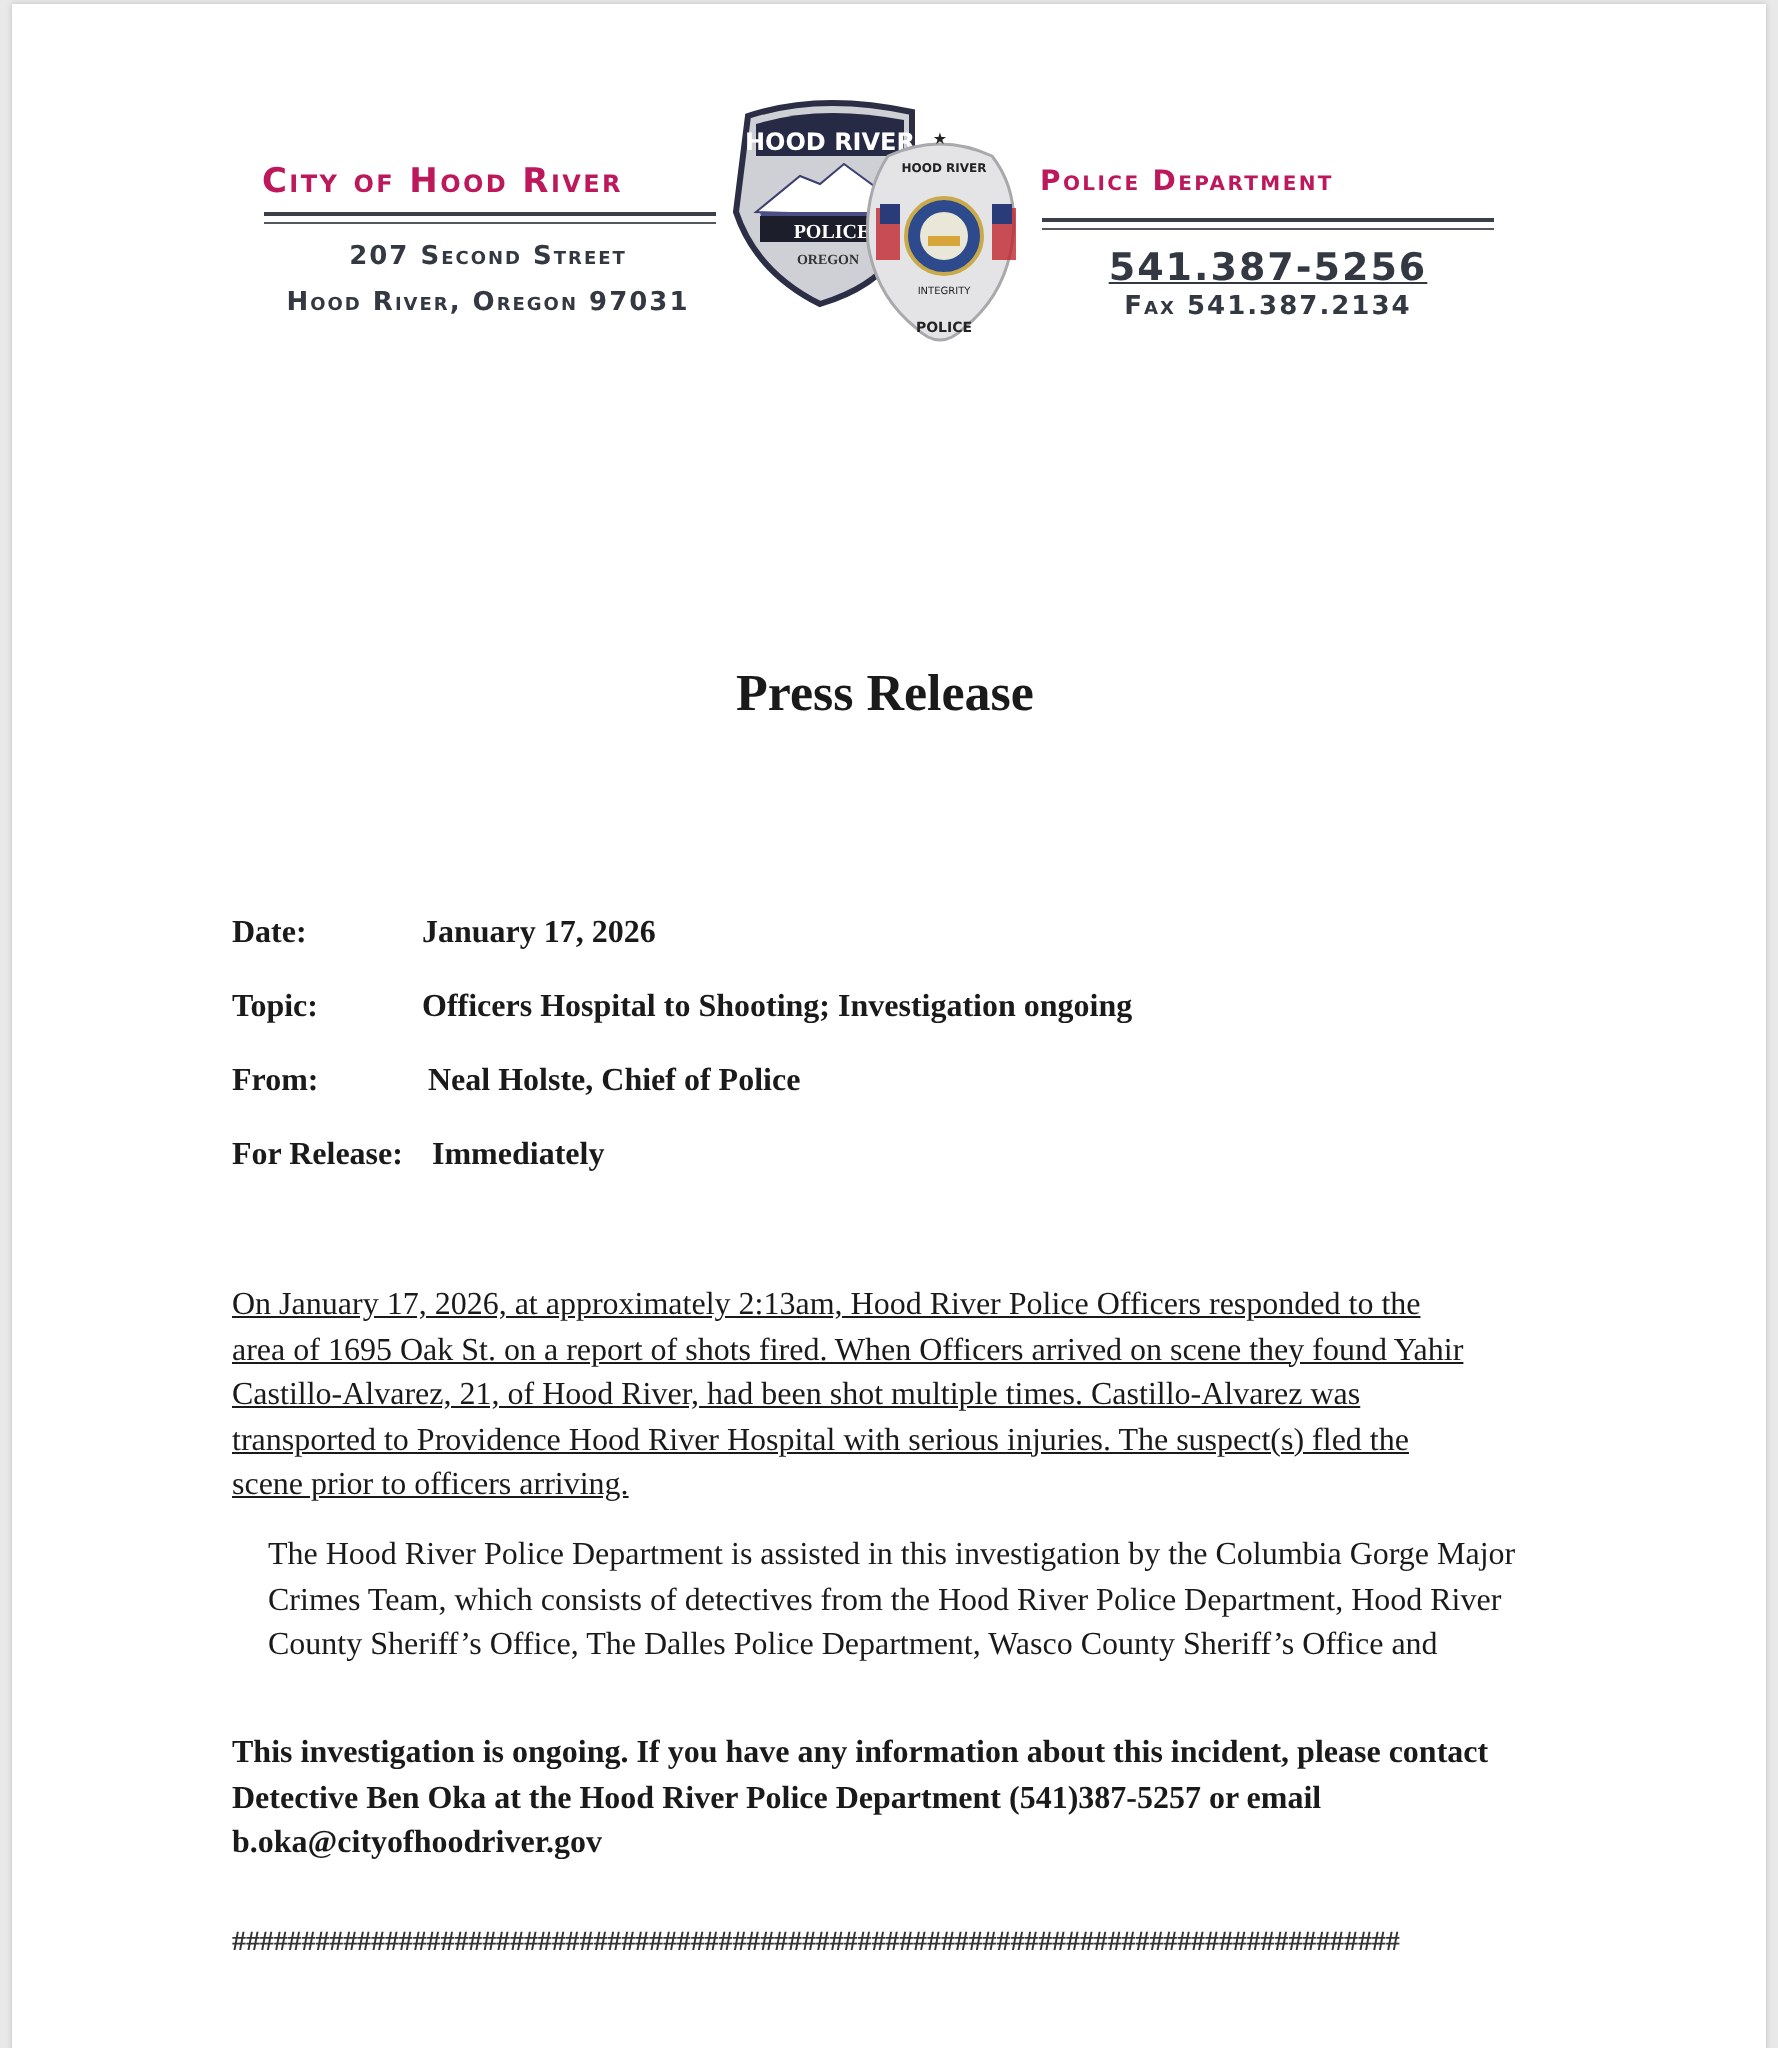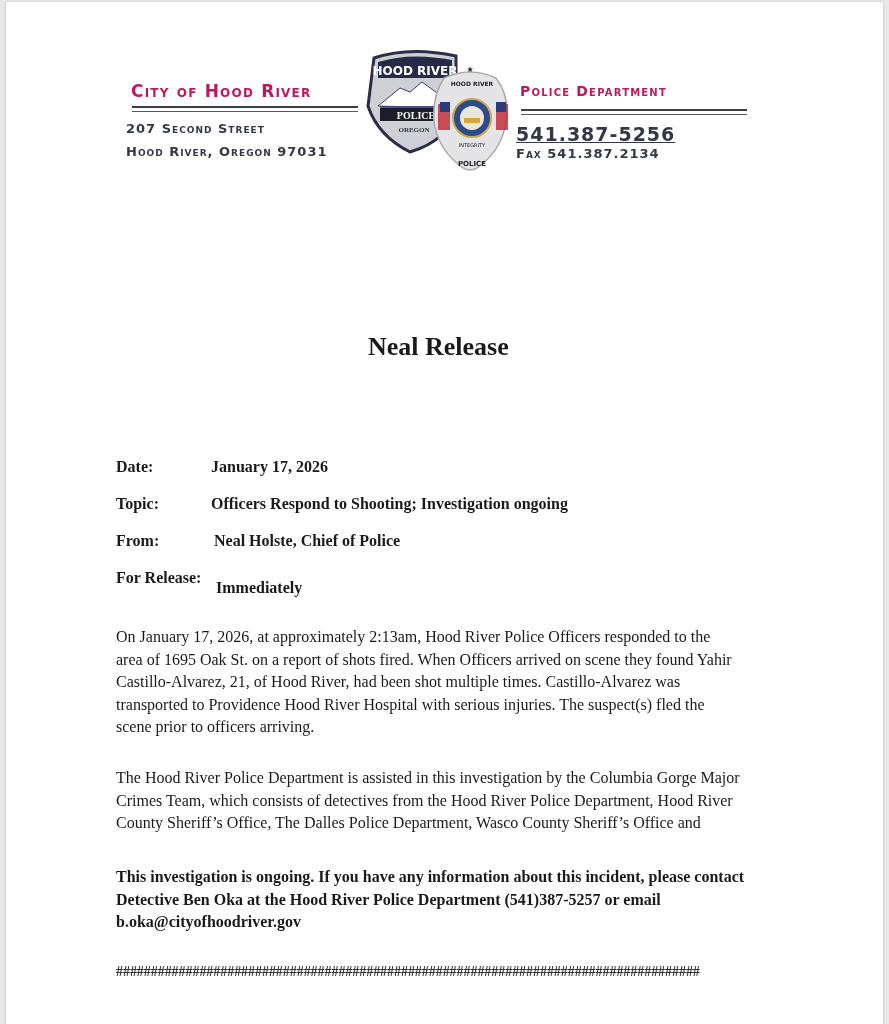--- a/index.html
+++ b/index.html
@@ -8,21 +8,21 @@
     position:absolute; left:6px; top:2px; width:877px; height:1030px;
     background:#ffffff; box-shadow: 0 0 3px rgba(0,0,0,0.18);
   }
   .abs { position:absolute; }
   .lh-title {
     font-family:"DejaVu Sans", sans-serif; font-weight:bold; color:#be185d;
     font-variant: small-caps; letter-spacing:1.2px; white-space:nowrap;
   }
   .lh-sub {
     font-family:"DejaVu Sans", sans-serif; font-weight:bold; color:#333842;
-    font-variant: small-caps; letter-spacing:1px; white-space:nowrap; text-align:left;
+    font-variant: small-caps; letter-spacing:1px; white-space:nowrap; text-align:center;
   }
   .rule-thick { position:absolute; height:2px; background:#3a3f48; }
   .rule-thin { position:absolute; height:1px; background:#55595f; }
   .press-title { font-family:"Liberation Serif", serif; font-weight:bold; font-size:26px; color:#1a1a1a; }
   .meta-row { position:absolute; left:110px; font-family:"Liberation Serif", serif; font-weight:bold; font-size:16px; color:#1a1a1a; white-space:nowrap; }
   .meta-label { position:absolute; left:0; }
   .para { position:absolute; left:110px; width:690px; font-family:"Liberation Serif", serif; font-size:16px; line-height:22.5px; color:#1a1a1a; }
   .para span.line { display:block; white-space:nowrap; }
   .hashes { position:absolute; left:110px; top:962px; font-family:"Liberation Serif", serif; font-weight:bold; font-size:14px; color:#333; letter-spacing:-0.05px; white-space:nowrap; width:672px; overflow:hidden; }
 </style>
@@ -65,48 +65,48 @@
       <rect x="136" y="56" width="12" height="26" fill="#c0262e" opacity="0.8"></rect>
       <rect x="136" y="54" width="10" height="10" fill="#2a3b7a"></rect>
       <circle cx="112" cy="70" r="19" fill="#2d4a8c" stroke="#c9a94a" stroke-width="2"></circle>
       <circle cx="112" cy="70" r="12" fill="#e9e7d8"></circle>
       <rect x="104" y="70" width="16" height="5" fill="#d8a53a"></rect>
       <text x="112" y="99" text-anchor="middle" font-family="DejaVu Sans, sans-serif" font-size="5" fill="#222">INTEGRITY</text>
       <text x="112" y="118" text-anchor="middle" font-family="DejaVu Sans, sans-serif" font-weight="bold" font-size="7" fill="#222">POLICE</text>
     </g>
   </svg>
 
-  <div class="abs press-title" style="left:362px; top:330px;">Neal Release</div>
+  <div class="abs press-title" style="left:362px; top:330px;">Press Release</div>
 
   <div class="meta-row" style="top:456px;">
     <span class="meta-label">Date:</span>
     <span style="position:absolute; left:95px;">January 17, 2026</span>
   </div>
   <div class="meta-row" style="top:493px;">
     <span class="meta-label">Topic:</span>
-    <span style="position:absolute; left:95px;">Officers Respond to Shooting; Investigation ongoing</span>
+    <span style="position:absolute; left:95px;">Officers Hospital to Shooting; Investigation ongoing</span>
   </div>
   <div class="meta-row" style="top:530px;">
     <span class="meta-label">From:</span>
     <span style="position:absolute; left:98px;text-align:right;">Neal Holste, Chief of Police</span>
   </div>
   <div class="meta-row" style="top:567px;">
     <span class="meta-label">For Release:</span>
-    <span style="position:absolute; left:100px;margin-top:10px;">Immediately</span>
+    <span style="position:absolute; left:100px;">Immediately</span>
   </div>
 
-  <div class="para" style="top:624px;">
+  <div class="para" style="top:640px;text-decoration:underline;">
     <span class="line">On January 17, 2026, at approximately 2:13am, Hood River Police Officers responded to the</span>
     <span class="line">area of 1695 Oak St. on a report of shots fired.  When Officers arrived on scene they found Yahir</span>
     <span class="line">Castillo-Alvarez, 21, of Hood River, had been shot multiple times.  Castillo-Alvarez was</span>
     <span class="line">transported to Providence Hood River Hospital with serious injuries.  The suspect(s) fled the</span>
     <span class="line">scene prior to officers arriving.</span>
   </div>
 
-  <div class="para" style="top:765px;">
+  <div class="para" style="top:765px;margin-left:18px;">
     <span class="line">The Hood River Police Department is assisted in this investigation by the Columbia Gorge Major</span>
     <span class="line">Crimes Team, which consists of detectives from the Hood River Police Department, Hood River</span>
     <span class="line">County Sheriff’s Office, The Dalles Police Department, Wasco County Sheriff’s Office and</span>
   </div>
 
   <div class="para" style="top:864px;font-weight:bold;">
     <span class="line">This investigation is ongoing.  If you have any information about this incident, please contact</span>
     <span class="line">Detective Ben Oka at the Hood River Police Department (541)387-5257 or email</span>
     <span class="line">b.oka@cityofhoodriver.gov</span>
   </div>

